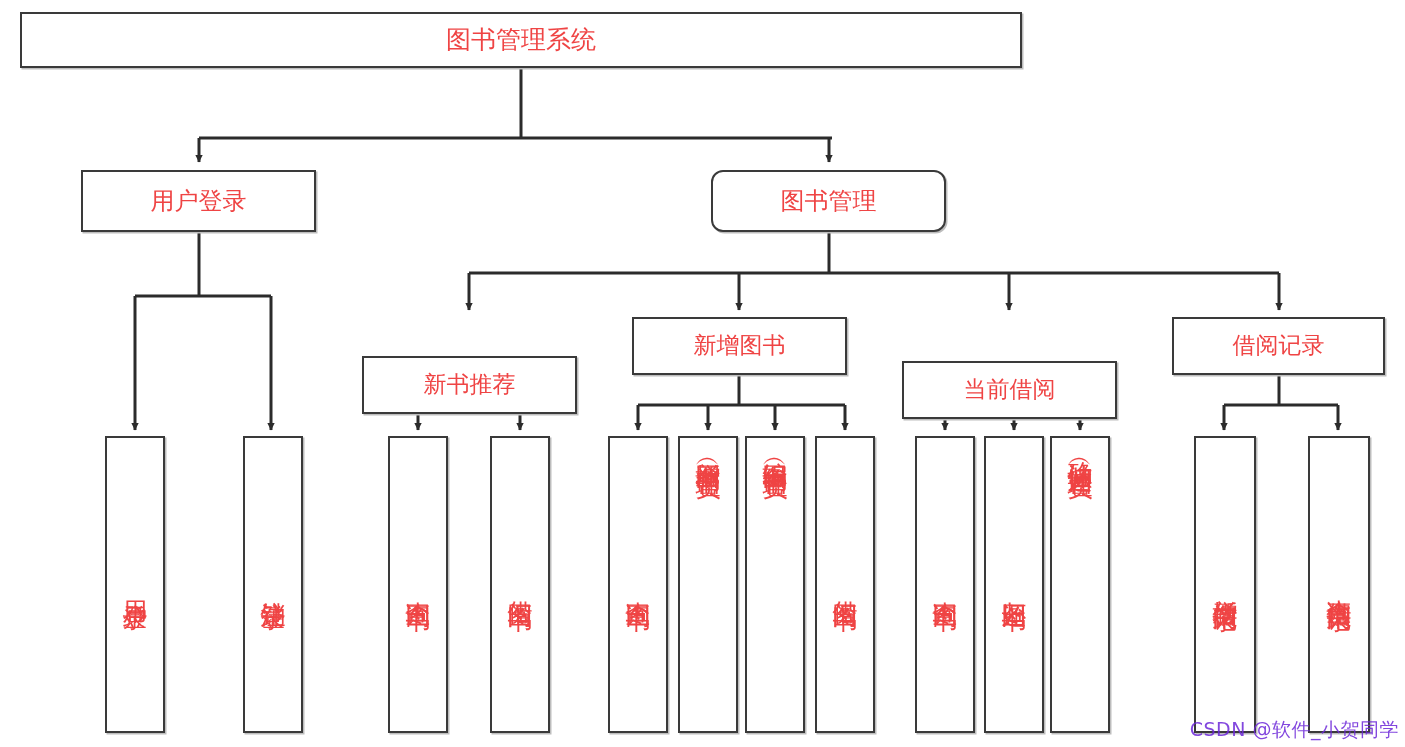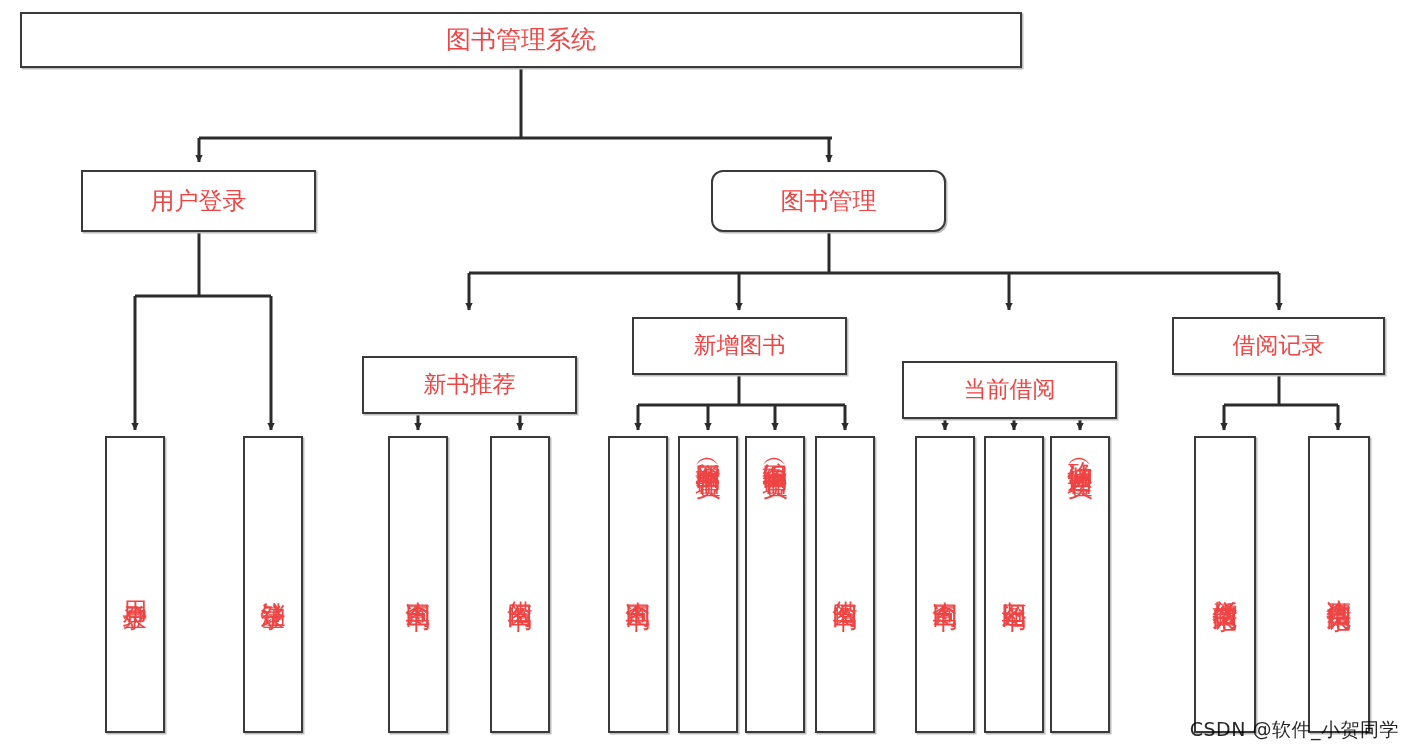--- a/index.html
+++ b/index.html
@@ -59,21 +59,21 @@
   }
   .node-leaf.leaf-mid {
     align-items: center;
     padding-top: 0;
   }
   #watermark {
     position: absolute;
     right: 6px;
     bottom: 4px;
     font-size: 19px;
-    color: #000000;
+    color: #6d28d9;
     opacity: 0.85;
     letter-spacing: 0.5px;
     white-space: nowrap;
   }
 </style>
 </head>
 <body>
 
 <div id="diagram-root">
 

